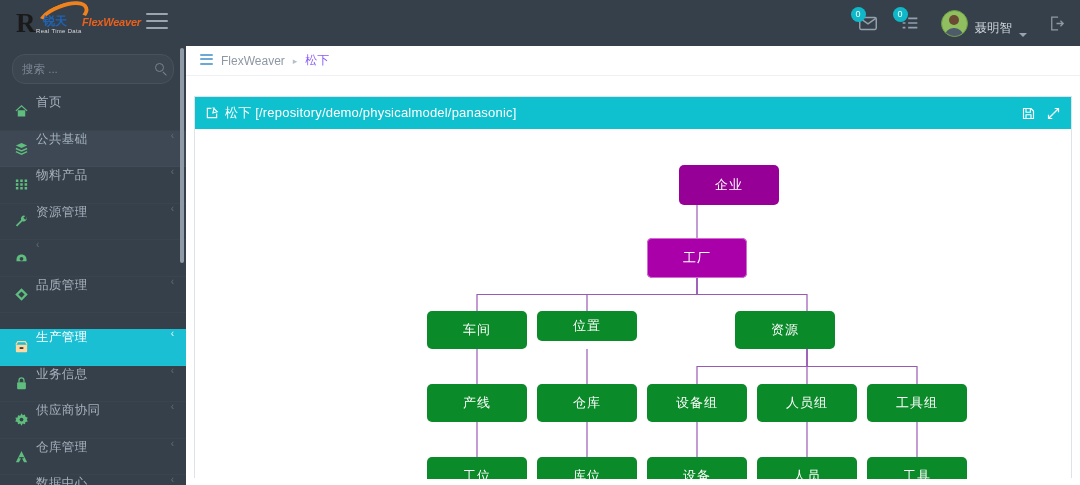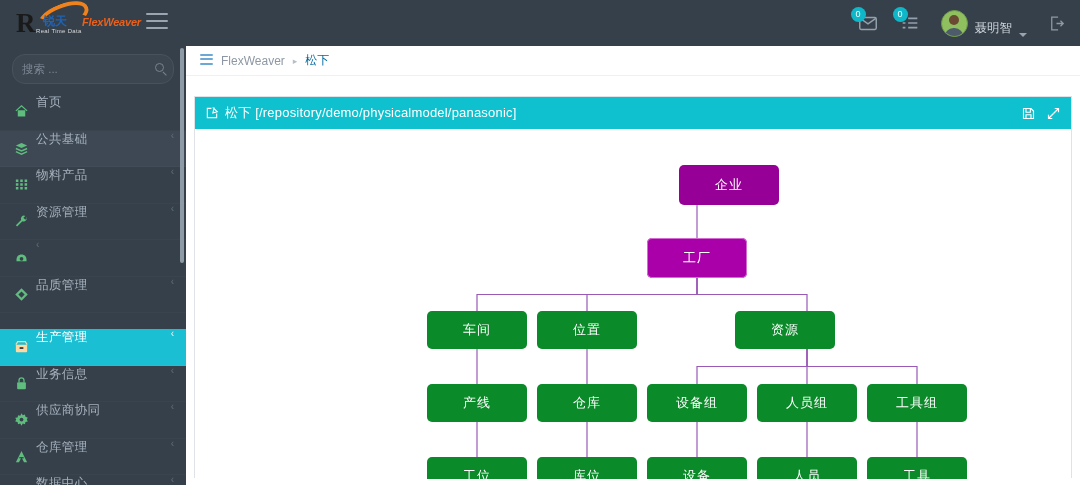--- a/index.html
+++ b/index.html
@@ -186,21 +186,21 @@
     border-bottom: 1px solid #eef0f2;
     background: #ffffff;
   }
   .crumb-burger { width: 13px; cursor: pointer; }
   .crumb-burger span {
     display: block; height: 2px; background: #6ba8d6;
     margin-bottom: 2.5px; border-radius: 1px;
   }
   .crumb-root { color: #8d98a4; font-size: 12px; cursor: pointer; }
   .crumb-sep { color: #b6bfc8; font-size: 9px; }
-  .crumb-cur { color: #0369a1; font-size: 12px; }
+  .crumb-cur { color: #8b5cf6; font-size: 12px; }
 
   .panel {
     position: absolute; left: 8px; top: 50px;
     width: 878px; height: 382px;
     border: 1px solid #dfe3e7;
     background: #ffffff;
   }
   .panel-head {
     position: relative;
     height: 32px; background: #0fc1cf;
@@ -489,21 +489,21 @@
           </svg>
       <div class="node purple" style="left: 452px; top: 36px; width: 100px; height: 40px; margin-left: 32px;">
             <span>企业</span>
           </div>
           <div class="node purple-sel" style="left: 452px; top: 109px; width: 100px; height: 40px;">
             <span>工厂</span>
           </div>
           <div class="node green" style="left: 232px; top: 182px; width: 100px; height: 38px;">
             <span>车间</span>
           </div>
-          <div class="node green" style="left: 342px; top: 182px; width: 100px; height: 38px; font-family: Liberation Serif, serif;">
+          <div class="node green" style="left: 342px; top: 182px; width: 100px; height: 30px; font-family: Liberation Serif, serif;">
             <span>位置</span>
           </div>
           <div class="node green" style="left: 540px; top: 182px; width: 100px; height: 38px;">
             <span>资源</span>
           </div>
           <div class="node green" style="left: 232px; top: 255px; width: 100px; height: 38px;">
             <span>产线</span>
           </div>
           <div class="node green" style="left: 342px; top: 255px; width: 100px; height: 38px;">
             <span>仓库</span>

